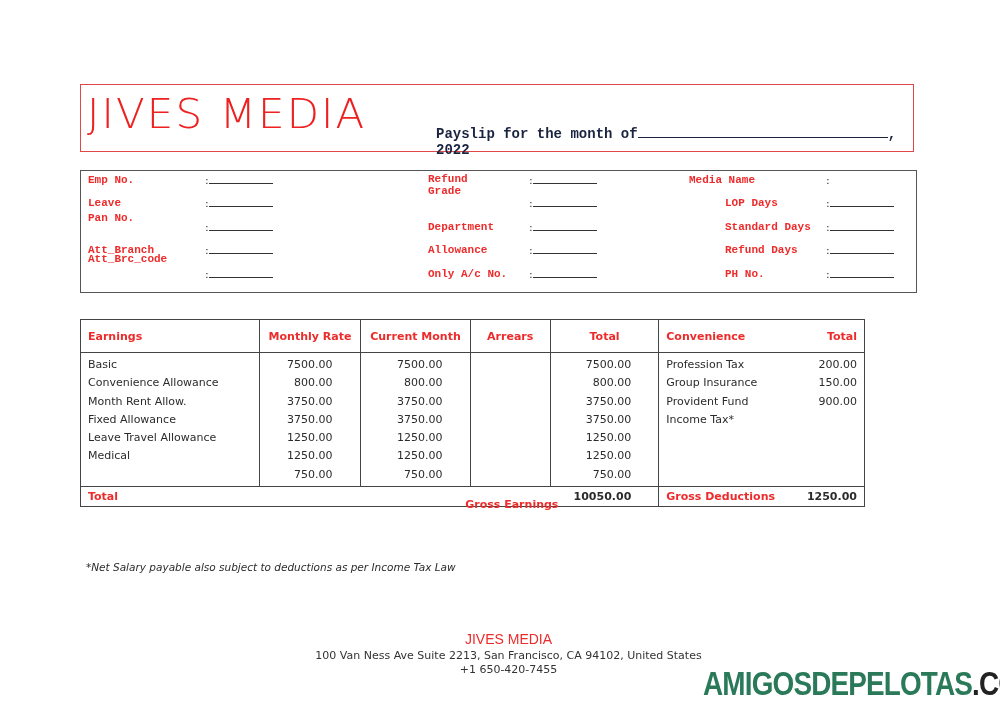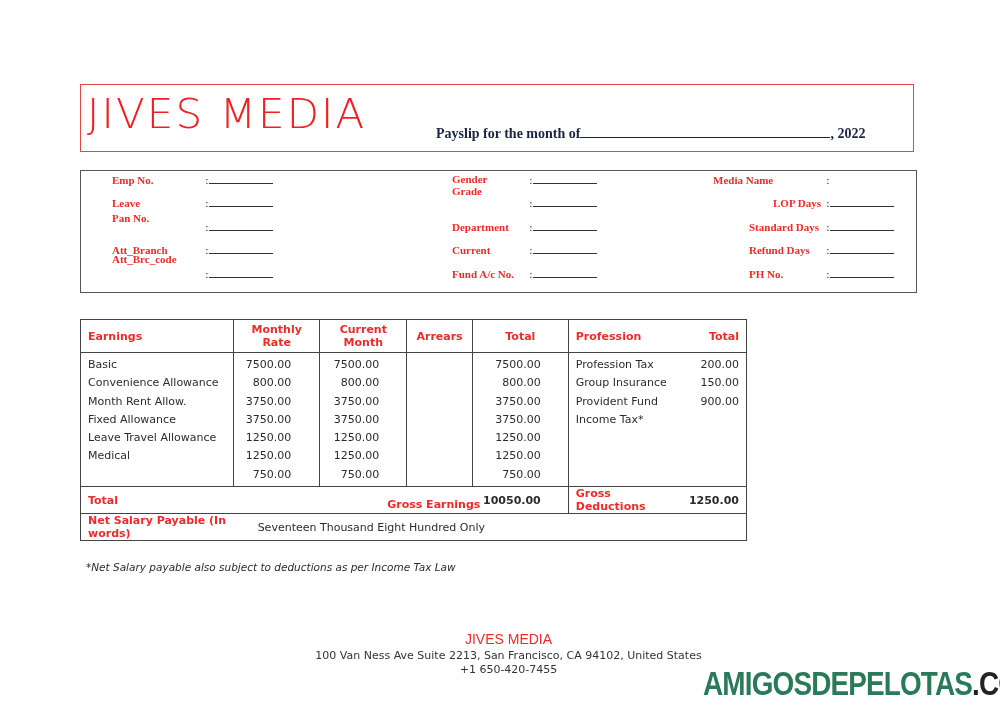--- a/index.html
+++ b/index.html
@@ -13,43 +13,43 @@
   .header-box {
     position: absolute; left: 80px; top: 84px; width: 834px; height: 68px;
     border: 1.5px solid #e04848; box-sizing: border-box;
   }
   .logo {
     position: absolute; left: 6px; top: 6px; font-family: "DejaVu Sans", sans-serif;
     font-size: 40px; font-weight: 300; letter-spacing: 2px; color: #ee2020;
     transform: scaleX(1.05); transform-origin: left;
   }
   .payslip-title {
-    position: absolute; left: 355px; top: 40px; font-family: Liberation Serif, serif;
+    position: absolute; left: 355px; top: 40px; font-family: Liberation Mono, monospace;
     font-weight: bold; font-size: 14px; color: #1a2440;
   }
   .payslip-title .blank {
     display: inline-block; width: 250px; border-bottom: 1px solid #1a2440; height: 12px; vertical-align: baseline;
   }
 
   
   .info-box {
     position: absolute; left: 80px; top: 170px; width: 837px; height: 123px;
     border: 1.5px solid #555; box-sizing: border-box;
   }
   .info-label {
-    position: absolute; font-family: Liberation Serif, serif; font-size: 11px; font-weight: bold; color: #ee2b2b; margin-left: 24px;
+    position: absolute; font-family: Liberation Mono, monospace; font-size: 11px; font-weight: bold; color: #ee2b2b;
   }
   .info-value {
     position: absolute; font-size: 11px; color: #333; font-family: "DejaVu Sans", sans-serif;
   }
   .info-value .line { display:inline-block; width: 64px; border-bottom: 1px solid #333; height: 9px; }
 
   
   .pay-table {
-    position: absolute; left: 80px; top: 319px; width: 667px;
+    position: absolute; left: 80px; top: 319px; width: 785px;
     border-collapse: collapse; font-family: "DejaVu Sans", sans-serif; font-size: 11px;
   }
   .pay-table td, .pay-table th { padding: 0 7px; box-sizing: border-box; }
   .pay-table th {
     height: 33px; color: #ee2b2b; font-weight: bold; font-size: 11px; text-align: center;
     border: 1.5px solid #444;
   }
   .pay-table th.left { text-align: left; }
   .pay-table th.right { text-align: right; }
   .pay-table .body-cell {
@@ -92,34 +92,34 @@
   <div class="info-value" style="left:124px;top:3px"><span>:</span><span class="line"></span></div>
   <div class="info-label" style="left:7px;top:26px">Leave</div>
   <div class="info-value" style="left:124px;top:26px"><span>:</span><span class="line"></span></div>
   <div class="info-label" style="left:7px;top:41px">Pan No.</div>
   <div class="info-value" style="left:124px;top:50px"><span>:</span><span class="line"></span></div>
   <div class="info-label" style="left:7px;top:73px">Att_Branch</div>
   <div class="info-value" style="left:124px;top:73px"><span>:</span><span class="line"></span></div>
   <div class="info-label" style="left:7px;top:82px">Att_Brc_code</div>
   <div class="info-value" style="left:124px;top:97px"><span>:</span><span class="line"></span></div>
 
-  <div class="info-label" style="left:347px;top:2px">Gender</div>
+  <div class="info-label" style="left:347px;top:2px">Refund</div>
   <div class="info-value" style="left:448px;top:3px"><span>:</span><span class="line"></span></div>
   <div class="info-label" style="left:347px;top:14px">Grade</div>
   <div class="info-value" style="left:448px;top:26px"><span>:</span><span class="line"></span></div>
   <div class="info-label" style="left:347px;top:50px">Department</div>
   <div class="info-value" style="left:448px;top:50px"><span>:</span><span class="line"></span></div>
-  <div class="info-label" style="left:347px;top:73px">Current</div>
+  <div class="info-label" style="left:347px;top:73px">Allowance</div>
   <div class="info-value" style="left:448px;top:73px"><span>:</span><span class="line"></span></div>
-  <div class="info-label" style="left:347px;top:97px">Fund A/c No.</div>
+  <div class="info-label" style="left:347px;top:97px">Only A/c No.</div>
   <div class="info-value" style="left:448px;top:97px"><span>:</span><span class="line"></span></div>
 
   <div class="info-label" style="left:608px;top:3px">Media Name</div>
   <div class="info-value" style="left:745px;top:3px"><span>:</span></div>
-  <div class="info-label" style="left:668px;top:26px">LOP Days</div>
+  <div class="info-label" style="left:644px;top:26px">LOP Days</div>
   <div class="info-value" style="left:745px;top:26px"><span>:</span><span class="line"></span></div>
   <div class="info-label" style="left:644px;top:50px">Standard Days</div>
   <div class="info-value" style="left:745px;top:50px"><span>:</span><span class="line"></span></div>
   <div class="info-label" style="left:644px;top:73px">Refund Days</div>
   <div class="info-value" style="left:745px;top:73px"><span>:</span><span class="line"></span></div>
   <div class="info-label" style="left:644px;top:97px">PH No.</div>
   <div class="info-value" style="left:745px;top:97px"><span>:</span><span class="line"></span></div>
 </div>
 
 <table class="pay-table">
@@ -132,21 +132,21 @@
     <col style="width:130px">
     <col style="width:88px">
   </colgroup>
   <thead>
     <tr>
       <th class="left">Earnings</th>
       <th>Monthly Rate</th>
       <th>Current Month</th>
       <th>Arrears</th>
       <th>Total</th>
-      <th class="left" style="border-right:none">Profession</th>
+      <th class="left" style="border-right:none">Convenience</th>
       <th class="right" style="border-left:none">Total</th>
     </tr>
   </thead>
   <tbody>
     <tr>
       <td class="body-cell">
         <div class="cell-line">Basic</div>
         <div class="cell-line">Convenience Allowance</div>
         <div class="cell-line">Month Rent Allow.</div>
         <div class="cell-line">Fixed Allowance</div>
@@ -197,24 +197,20 @@
     </tr>
     <tr class="total-row">
       <td colspan="4" style="border-right:none;position:relative" class="red">
         <span>Total</span>
         <span style="position:absolute;right:-8px;top:11px">Gross Earnings</span>
       </td>
       <td class="num bold-dark" style="border-left:none;padding-right:27px">10050.00</td>
       <td class="red" style="border-right:none">Gross Deductions</td>
       <td class="num bold-dark" style="border-left:none">1250.00</td>
     </tr>
-    <tr class="words-row">
-      <td class="red" style="border-right:none">Net Salary Payable (In words)</td>
-      <td colspan="6" style="border-left:none;font-weight:normal;padding-left:24px">Seventeen Thousand Eight Hundred Only</td>
-    </tr>
   </tbody>
 </table>
 
 <div class="footnote">*Net Salary payable also subject to deductions as per Income Tax Law</div>
 
 <div class="footer">
   <div class="f-name">JIVES MEDIA</div>
   <div class="f-addr">100 Van Ness Ave Suite 2213, San Francisco, CA 94102, United States</div>
   <div class="f-phone">+1 650-420-7455</div>
 </div>

